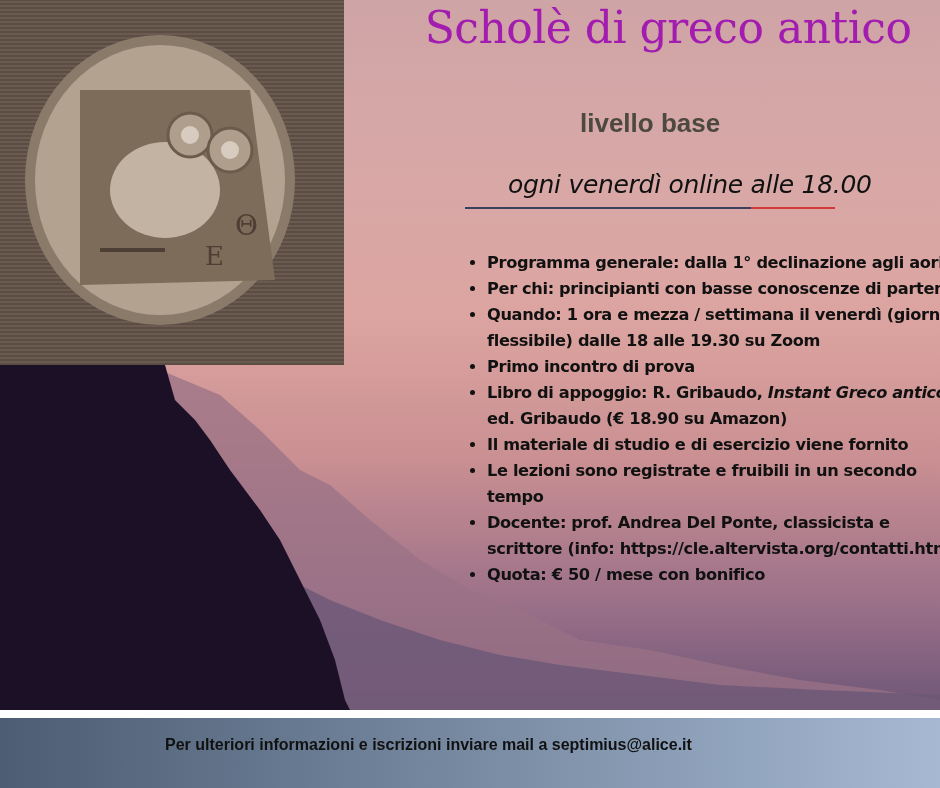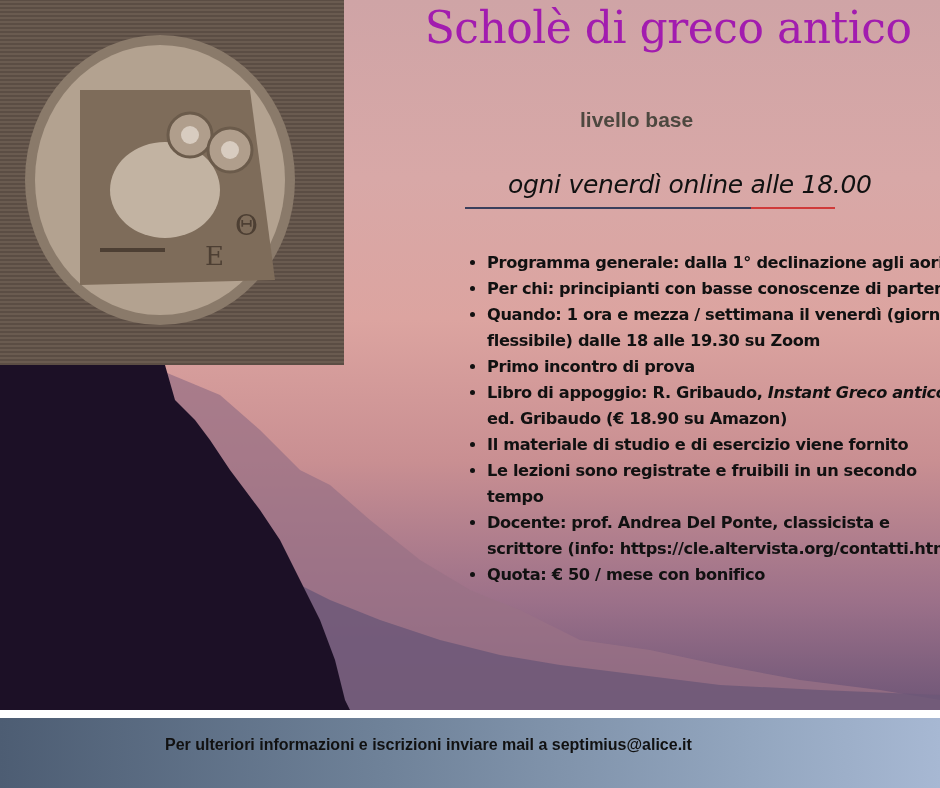--- a/index.html
+++ b/index.html
@@ -6,21 +6,21 @@
   body { width: 940px; height: 788px; overflow: hidden; position: relative;
          font-family: "DejaVu Sans", sans-serif; }
   .bg { position: absolute; left: 0; top: 0; width: 940px; height: 710px;
         background: linear-gradient(180deg, #cfa4a6 0%, #d8a8a7 25%, #dca4a0 45%, #c98f92 65%, #9b7089 85%, #6e5677 100%); }
   .mountains { position: absolute; left: 0; top: 0; width: 940px; height: 710px; }
   .coin { position: absolute; left: 0; top: 0; width: 344px; height: 365px;
           background: repeating-linear-gradient(0deg, #5b4d44 0px, #5b4d44 2px, #6a5b50 2px, #6a5b50 4px); overflow: hidden; }
   .title { position: absolute; left: 418px; top: 2px; width: 500px; text-align: center;
            font-family: "DejaVu Serif", serif; font-size: 44px; color: #a21caf; letter-spacing: -0.5px; }
   .level { position: absolute; left: 580px; top: 108px; font-family: "Liberation Sans", sans-serif;
-           font-weight: bold; font-size: 21px; color: #4d4840; }
+           font-weight: bold; font-size: 26px; color: #4d4840; }
   .schedule { position: absolute; left: 508px; top: 170px; font-family: "DejaVu Sans", sans-serif;
               font-style: italic; font-size: 25px; color: #111; letter-spacing: -0.3px; text-align: center; }
   .line1 { position: absolute; left: 465px; top: 207px; width: 286px; height: 2px; background: #3a3f5c; }
   .line2 { position: absolute; left: 751px; top: 207px; width: 84px; height: 2px; background: #d03a3a; }
   .info { position: absolute; left: 464px; top: 250px; width: 480px; margin: 0; padding-left: 23px;
           font-family: "DejaVu Sans", sans-serif; font-weight: bold; font-size: 16.2px; line-height: 26px; color: #111;
           letter-spacing: -0.35px; }
   .info li { margin: 0; }
   .footer { position: absolute; left: 0; top: 710px; width: 940px; height: 78px;
             background: linear-gradient(90deg, #4d5d73 0%, #6e8198 40%, #93a6bf 80%, #a7b8d3 100%); margin-top: 8px; }

